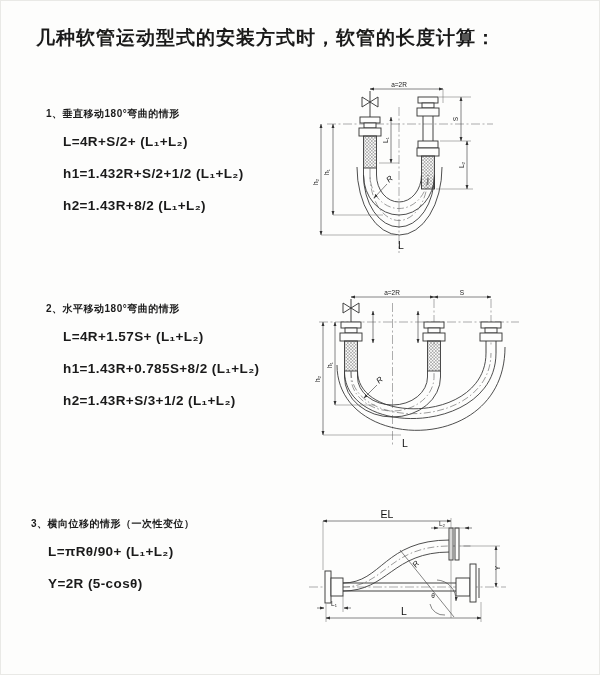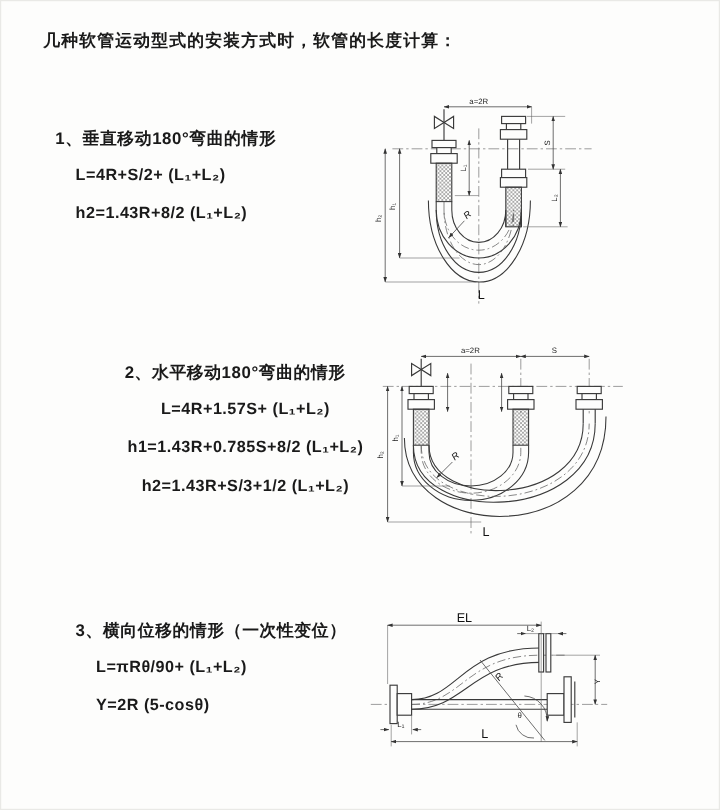--- a/index.html
+++ b/index.html
@@ -3,29 +3,29 @@
 <meta charset="utf-8">
 <style>
   html,body{margin:0;padding:0;}
   body{
     width:600px;height:675px;background:#fdfdfc;
     font-family:"Liberation Sans","DejaVu Sans",sans-serif;
     color:#1a1a1a;position:relative;overflow:hidden;
   }
   .page{position:absolute;inset:0;border:1px solid #e9e9e6;}
   .doc-title{
-    position:absolute;left:35px;top:24px;font-size:14px;font-weight:bold;
+    position:absolute;left:35px;top:24px;font-size:19px;font-weight:bold;
     letter-spacing:1px;white-space:nowrap;
   }
   .section{position:absolute;width:300px;}
-  .sec-heading{font-size:14px;font-weight:bold;margin:0 0 13px 0;letter-spacing:0.5px;white-space:nowrap;}
+  .sec-heading{font-size:10px;font-weight:bold;margin:0 0 13px 0;letter-spacing:0.5px;white-space:nowrap;}
   .formula{font-size:13.5px;margin:0 0 17px 17px;letter-spacing:0.4px;white-space:nowrap;font-weight:bold;}
   .sec1{left:45px;top:106px;}
-  .sec2{left:45px;top:301px;text-align:center;}
-  .sec3{left:62px;top:516px;}
+  .sec2{left:45px;top:301px;}
+  .sec3{left:30px;top:516px;}
   svg{position:absolute;}
   .d1{left:310px;top:76px;}
   .d2{left:310px;top:286px;}
   .d3{left:303px;top:505px;}
   
   .pipe{stroke:#3a3a3a;stroke-width:0.95;fill:none;}
   .fit{stroke:#3a3a3a;stroke-width:0.95;fill:#fdfdfc;}
   .hose{stroke:#3a3a3a;stroke-width:0.9;}
   .cl{stroke:#777;stroke-width:0.6;fill:none;stroke-dasharray:9 2.5 2 2.5;}
   .acl{stroke:#666;stroke-width:0.65;fill:none;stroke-dasharray:7 2.5 1.5 2.5;}
@@ -38,20 +38,21 @@
 </head>
 <body>
 
 <div class="page">
 
   <div class="doc-title">几种软管运动型式的安装方式时，软管的长度计算：</div>
 
   <div class="section sec1">
     <p class="sec-heading">1、垂直移动180°弯曲的情形</p>
     <p class="formula">L=4R+S/2+ (L₁+L₂)</p>
+    <p class="formula">h1=1.432R+S/2+1/2 (L₁+L₂)</p>
     <p class="formula">h2=1.43R+8/2 (L₁+L₂)</p>
   </div>
 
   <svg class="d1" width="215" height="180" viewBox="0 0 215 180">
     <defs>
       <marker id="ar1" viewBox="0 0 6 4" refX="5.5" refY="2" markerWidth="7" markerHeight="5" orient="auto-start-reverse">
         <path d="M0,0 L6,2 L0,4 z" fill="#333"></path>
       </marker>
       <pattern id="hatch1" width="3.2" height="3.2" patternUnits="userSpaceOnUse">
         <path d="M0,0 L3.2,3.2 M3.2,0 L0,3.2" stroke="#6a6a6a" stroke-width="0.45"></path>

